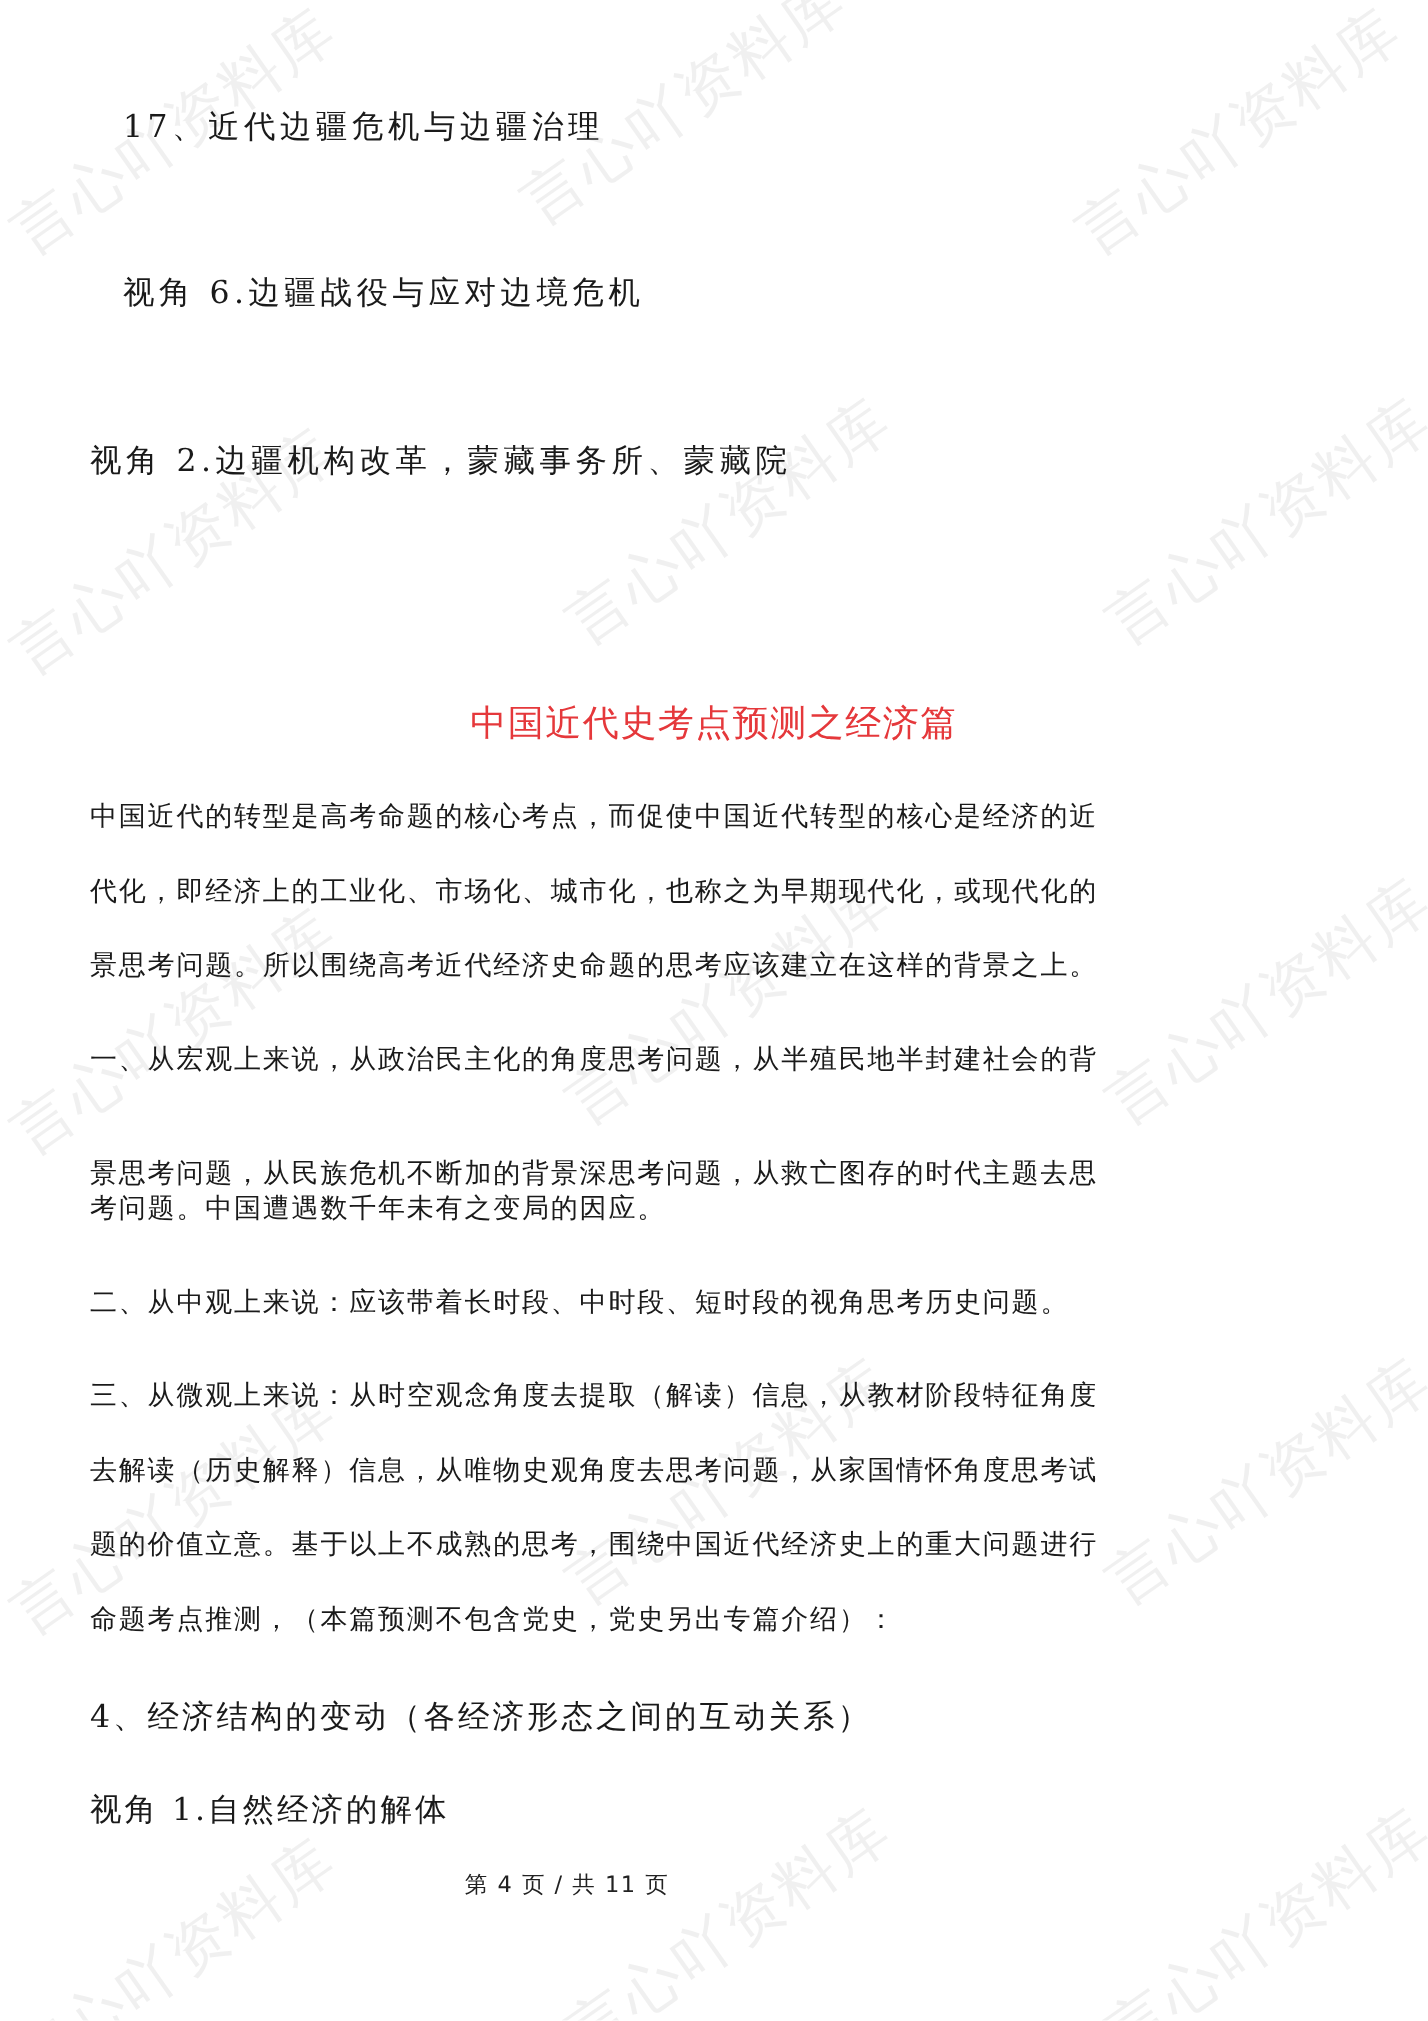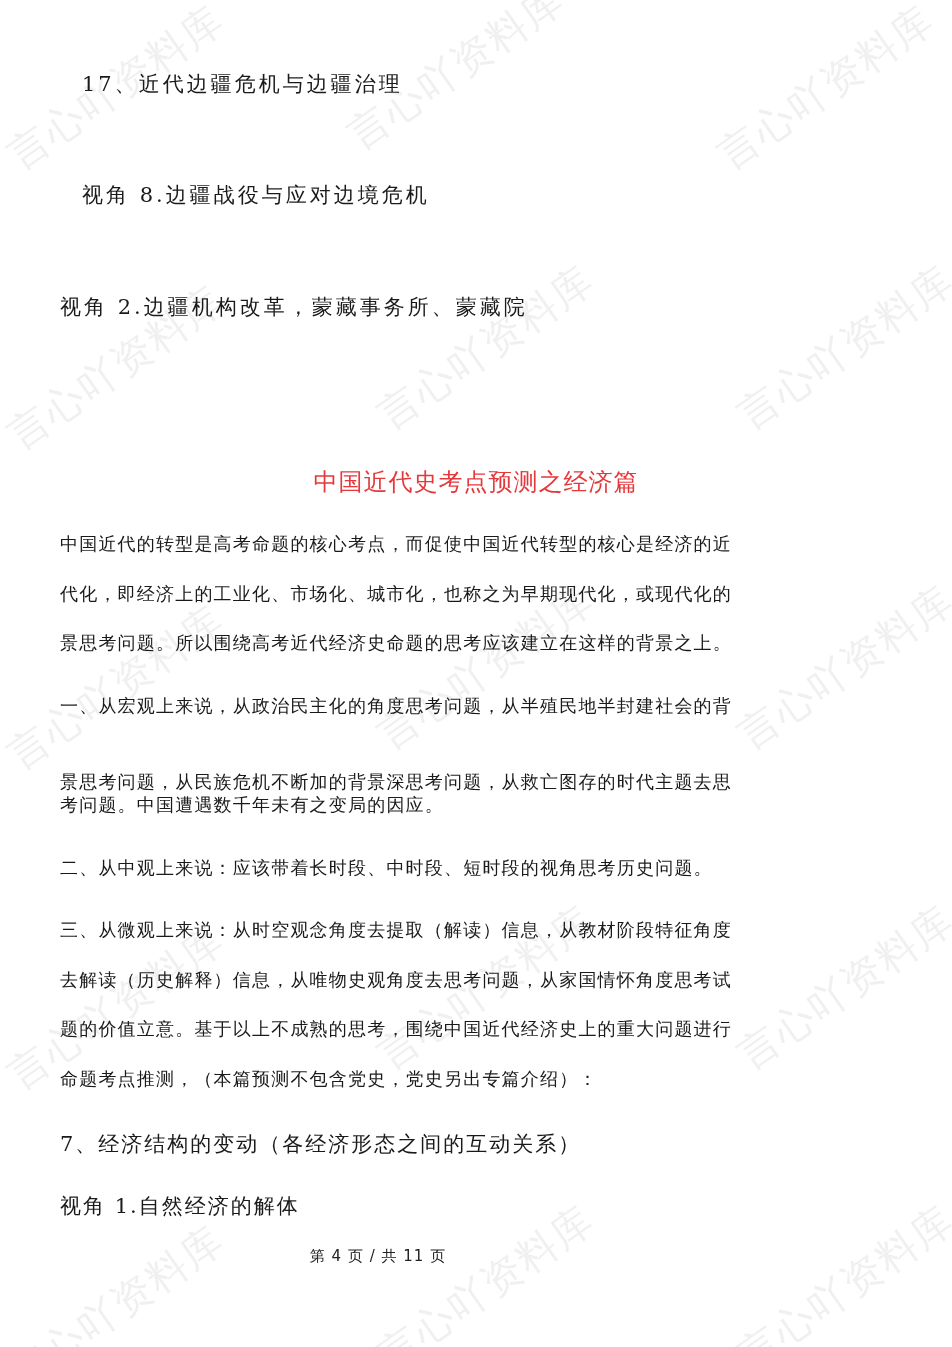--- a/index.html
+++ b/index.html
@@ -87,21 +87,21 @@
   <span class="wm" style="left:360px; top:960px;">言心吖资料库</span>
   <span class="wm" style="left:720px; top:960px;">言心吖资料库</span>
   <span class="wm" style="left:-10px; top:1280px;">言心吖资料库</span>
   <span class="wm" style="left:360px; top:1260px;">言心吖资料库</span>
   <span class="wm" style="left:720px; top:1260px;">言心吖资料库</span>
 </div>
 
 <div class="page">
 
   <div class="line" style="left:82px; top:70px;">17、近代边疆危机与边疆治理</div>
-  <div class="line" style="left:82px; top:181px;">视角 8.边疆战役与应对边境危机</div>
+  <div class="line" style="left:82px; top:181px;">视角 6.边疆战役与应对边境危机</div>
   <div class="line" style="left:60px; top:293px;">视角 2.边疆机构改革，蒙藏事务所、蒙藏院</div>
 
   <div class="title">中国近代史考点预测之经济篇</div>
 
   <div>
     <div class="body-line" style="top:532px;">中国近代的转型是高考命题的核心考点，而促使中国近代转型的核心是经济的近</div>
     <div class="body-line" style="top:582px;">代化，即经济上的工业化、市场化、城市化，也称之为早期现代化，或现代化的</div>
     <div class="body-line" style="top:631px;">景思考问题。所以围绕高考近代经济史命题的思考应该建立在这样的背景之上。</div>
   </div>
 
@@ -115,18 +115,18 @@
     <div class="body-line" style="top:856px;">二、从中观上来说：应该带着长时段、中时段、短时段的视角思考历史问题。</div>
   </div>
 
   <div>
     <div class="body-line" style="top:918px;">三、从微观上来说：从时空观念角度去提取（解读）信息，从教材阶段特征角度</div>
     <div class="body-line" style="top:968px;">去解读（历史解释）信息，从唯物史观角度去思考问题，从家国情怀角度思考试</div>
     <div class="body-line" style="top:1017px;">题的价值立意。基于以上不成熟的思考，围绕中国近代经济史上的重大问题进行</div>
     <div class="body-line" style="top:1067px;">命题考点推测，（本篇预测不包含党史，党史另出专篇介绍）：</div>
   </div>
 
-  <div class="line" style="left:60px; top:1130px; letter-spacing:2px;">7、经济结构的变动（各经济形态之间的互动关系）</div>
+  <div class="line" style="left:60px; top:1130px; letter-spacing:2px;">4、经济结构的变动（各经济形态之间的互动关系）</div>
   <div class="line" style="left:60px; top:1192px; letter-spacing:2px;">视角 1.自然经济的解体</div>
 
   <div class="footer">第 4 页 / 共 11 页</div>
 
 </div>
 
 </body></html>

